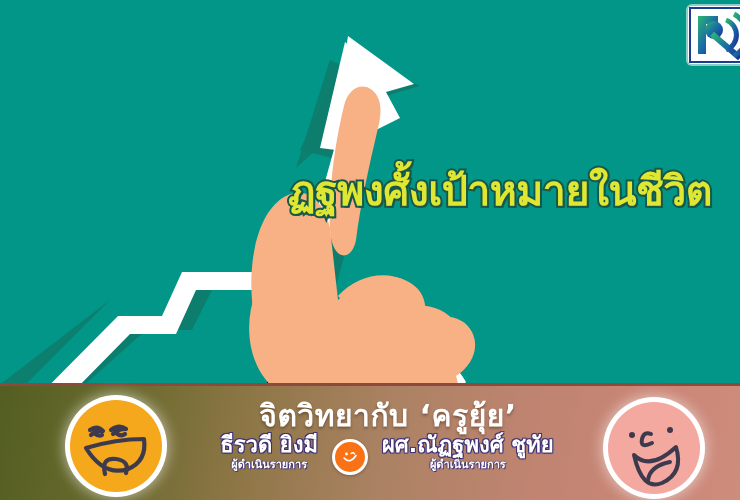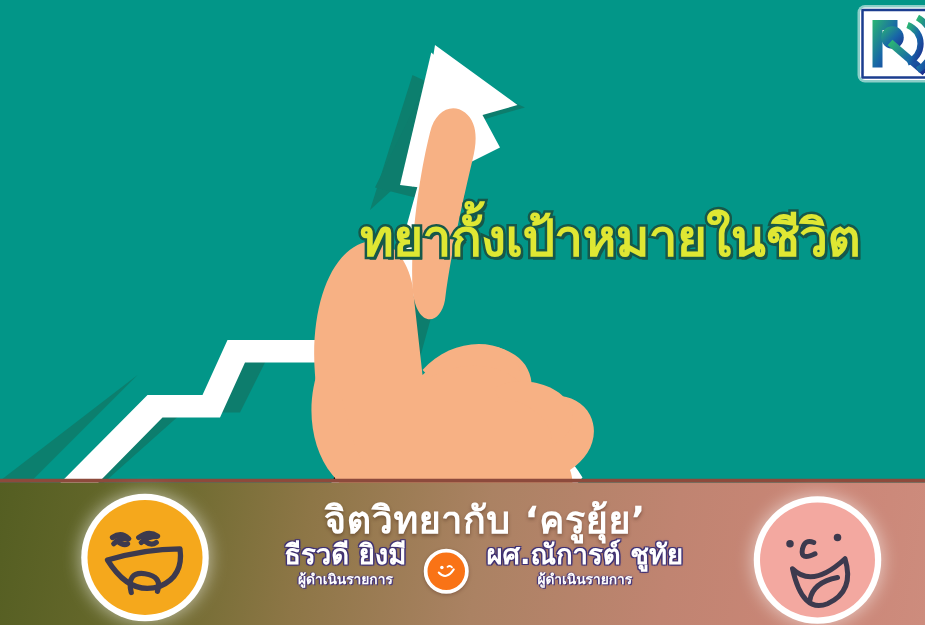--- a/index.html
+++ b/index.html
@@ -156,21 +156,21 @@
         <path d="M 396,310 C 416,300 446,306 456,324 C 462,336 456,350 442,356
                  C 442,336 424,320 398,318 Z" fill="#f7b184"></path>
 
         <path d="M 256,292 C 244,322 248,358 266,380 C 280,398 300,408 320,410
                  C 300,392 284,364 278,336 C 274,316 268,300 256,292 Z" fill="#f7b184"></path>
       </g>
     </svg>
   </div>
 
   <div class="title-wrap">
-    <div class="title">ทยากั้งเป้าหมายในชีวิต</div>
+    <div class="title">ฏฐพงศั้งเป้าหมายในชีวิต</div>
   </div>
 
   <div class="logo">
     <svg viewBox="0 0 60 58" xmlns="http://www.w3.org/2000/svg">
       <defs>
         <linearGradient id="lg" x1="0" y1="0" x2="1" y2="1">
           <stop offset="0%" stop-color="#2bb673"></stop>
           <stop offset="55%" stop-color="#1866a8"></stop>
           <stop offset="100%" stop-color="#1b2f8f"></stop>
         </linearGradient>
@@ -199,21 +199,21 @@
 
         <div class="mini-emoji">
           <svg viewBox="0 0 24 24" xmlns="http://www.w3.org/2000/svg">
             <circle cx="8.5" cy="9" r="1.4" fill="#ffffff"></circle>
             <path d="M 13,8.5 q 2,-1.6 3.6,0.4" stroke="#ffffff" stroke-width="1.4" fill="none" stroke-linecap="round"></path>
             <path d="M 6,13 q 6,6.5 12,-2.5" stroke="#ffffff" stroke-width="1.6" fill="none" stroke-linecap="round"></path>
           </svg>
         </div>
 
         <div class="host">
-          <div class="host-name">ผศ.ณัการต์ ชูทัย</div>
+          <div class="host-name">ผศ.ณัฏฐพงศ์ ชูทัย</div>
           <div class="host-role">ผู้ดำเนินรายการ</div>
         </div>
 
       </div>
     </div>
   </div>
 
   <div class="emoji-big emoji-left">
     <svg viewBox="0 0 92 92" xmlns="http://www.w3.org/2000/svg">
       <g stroke="#3d3a4e" stroke-width="4.2" fill="none" stroke-linecap="round" stroke-linejoin="round">

